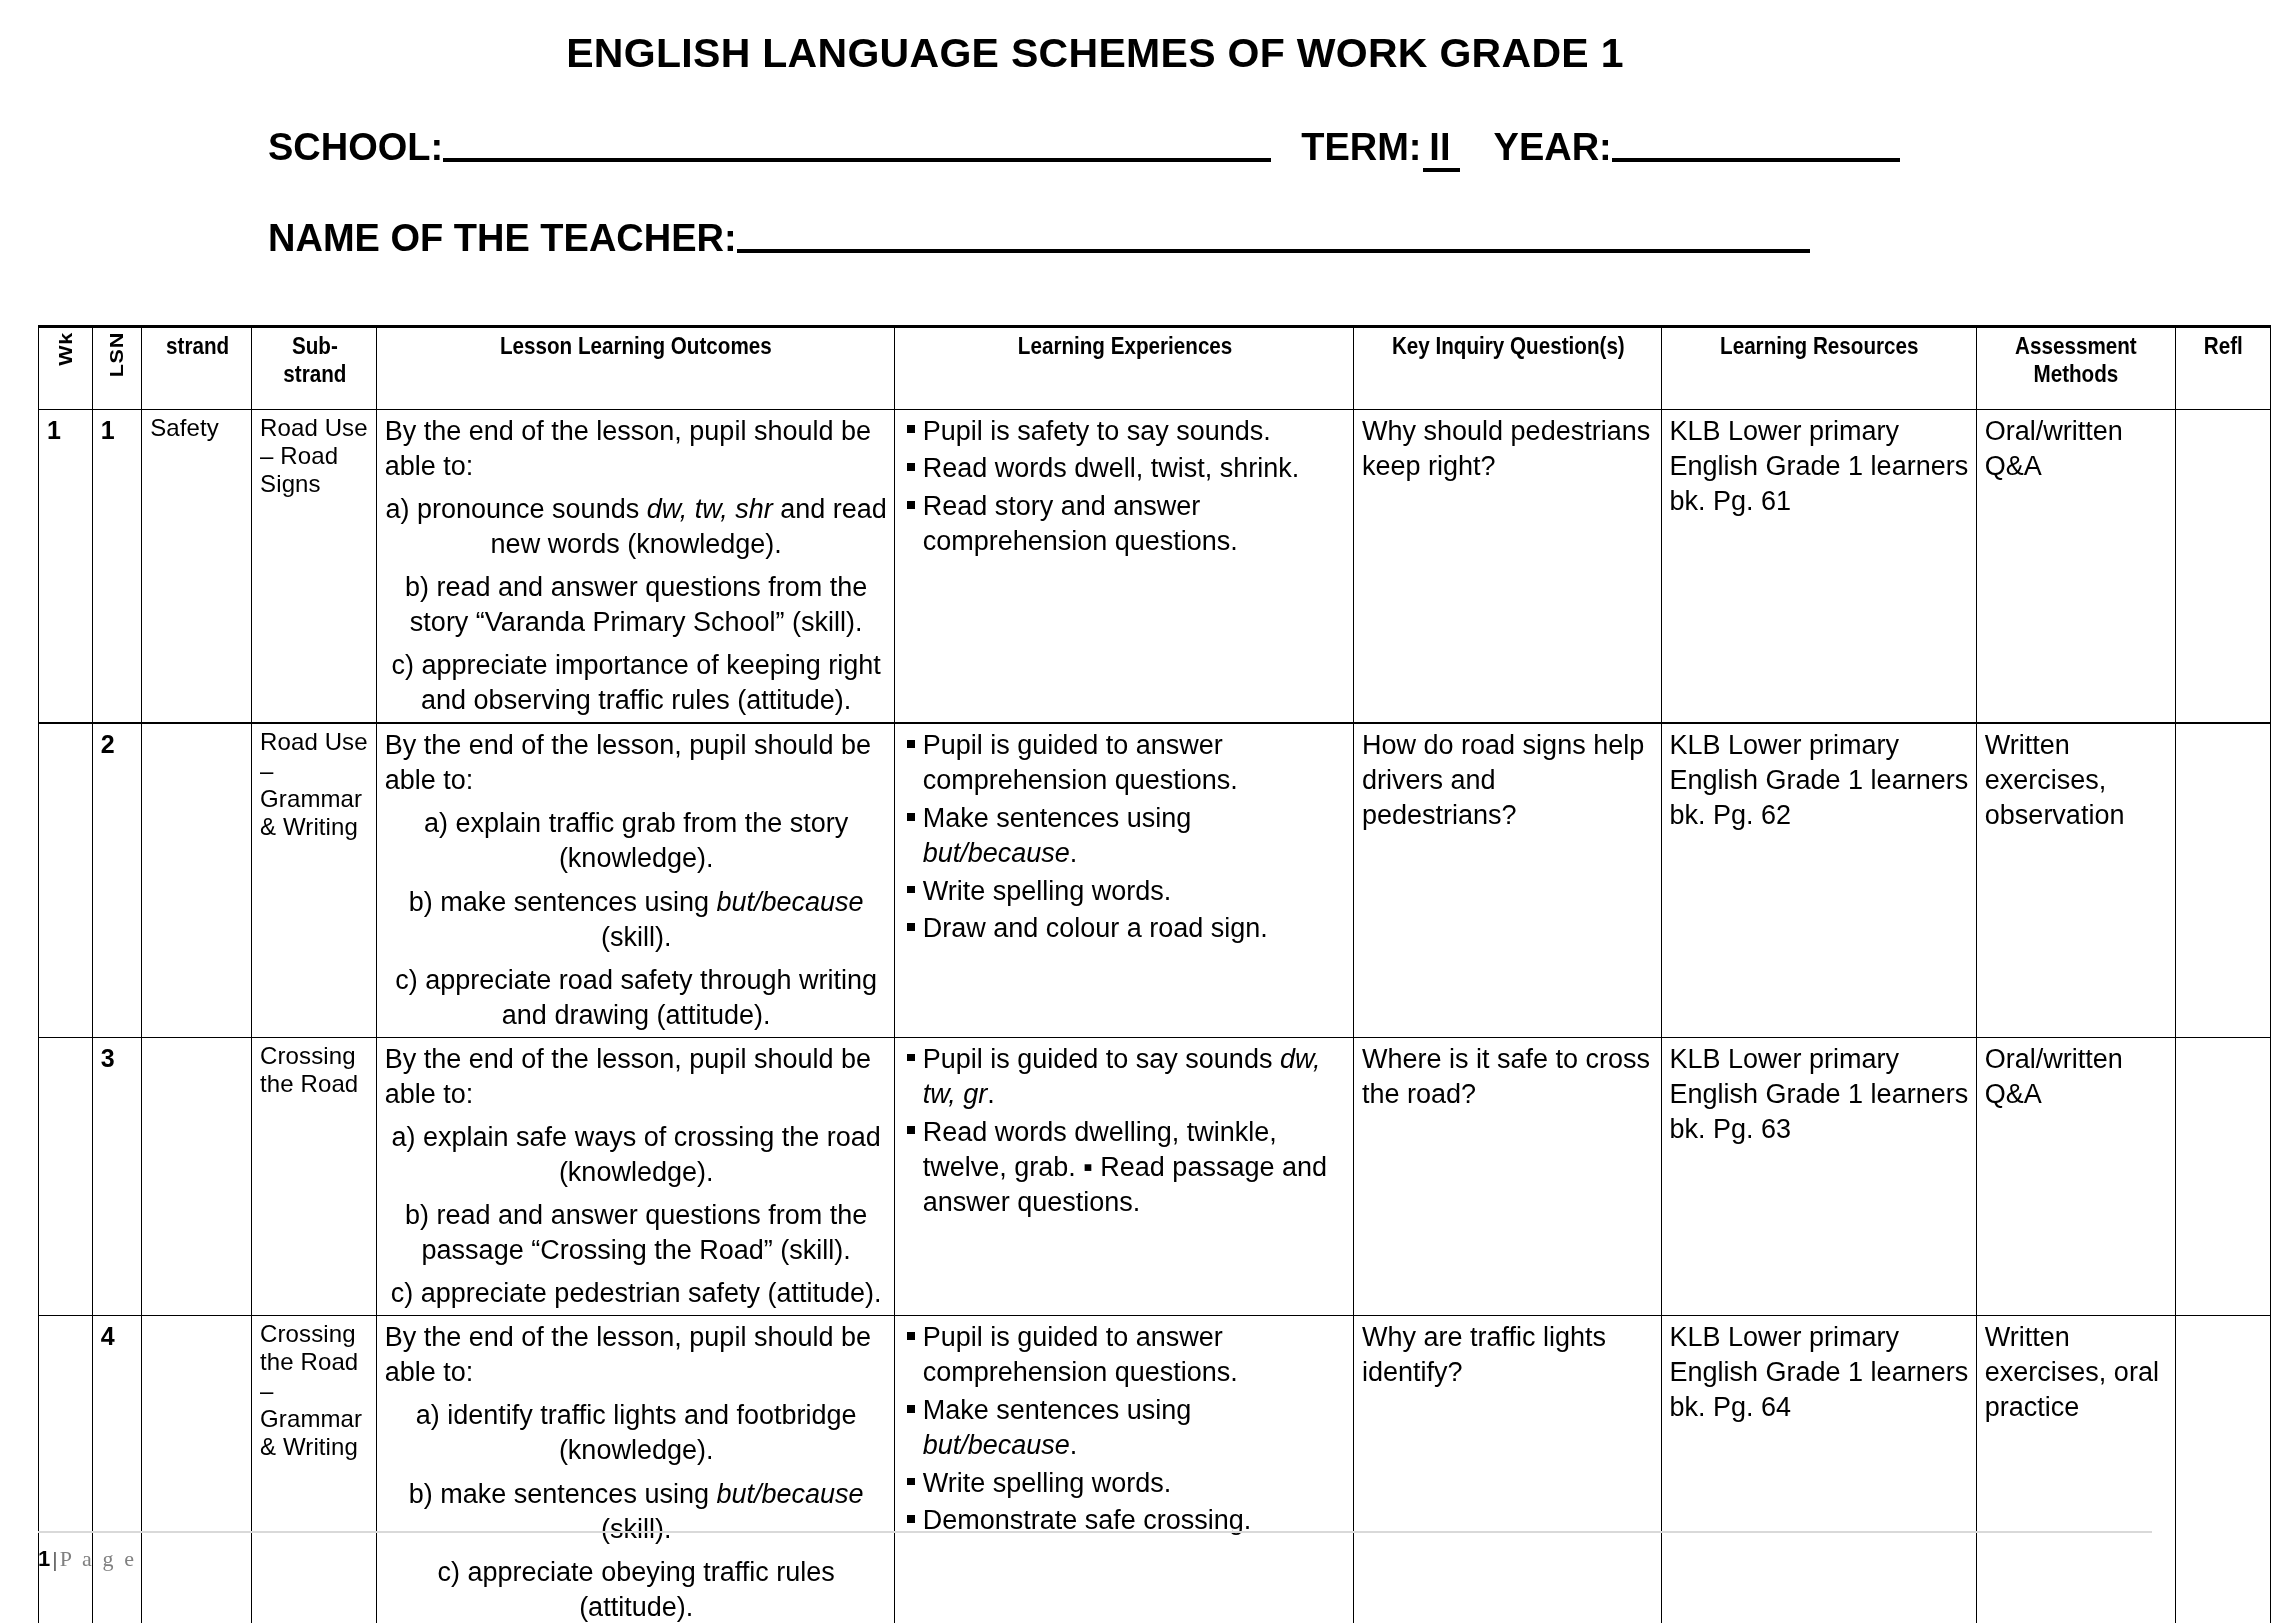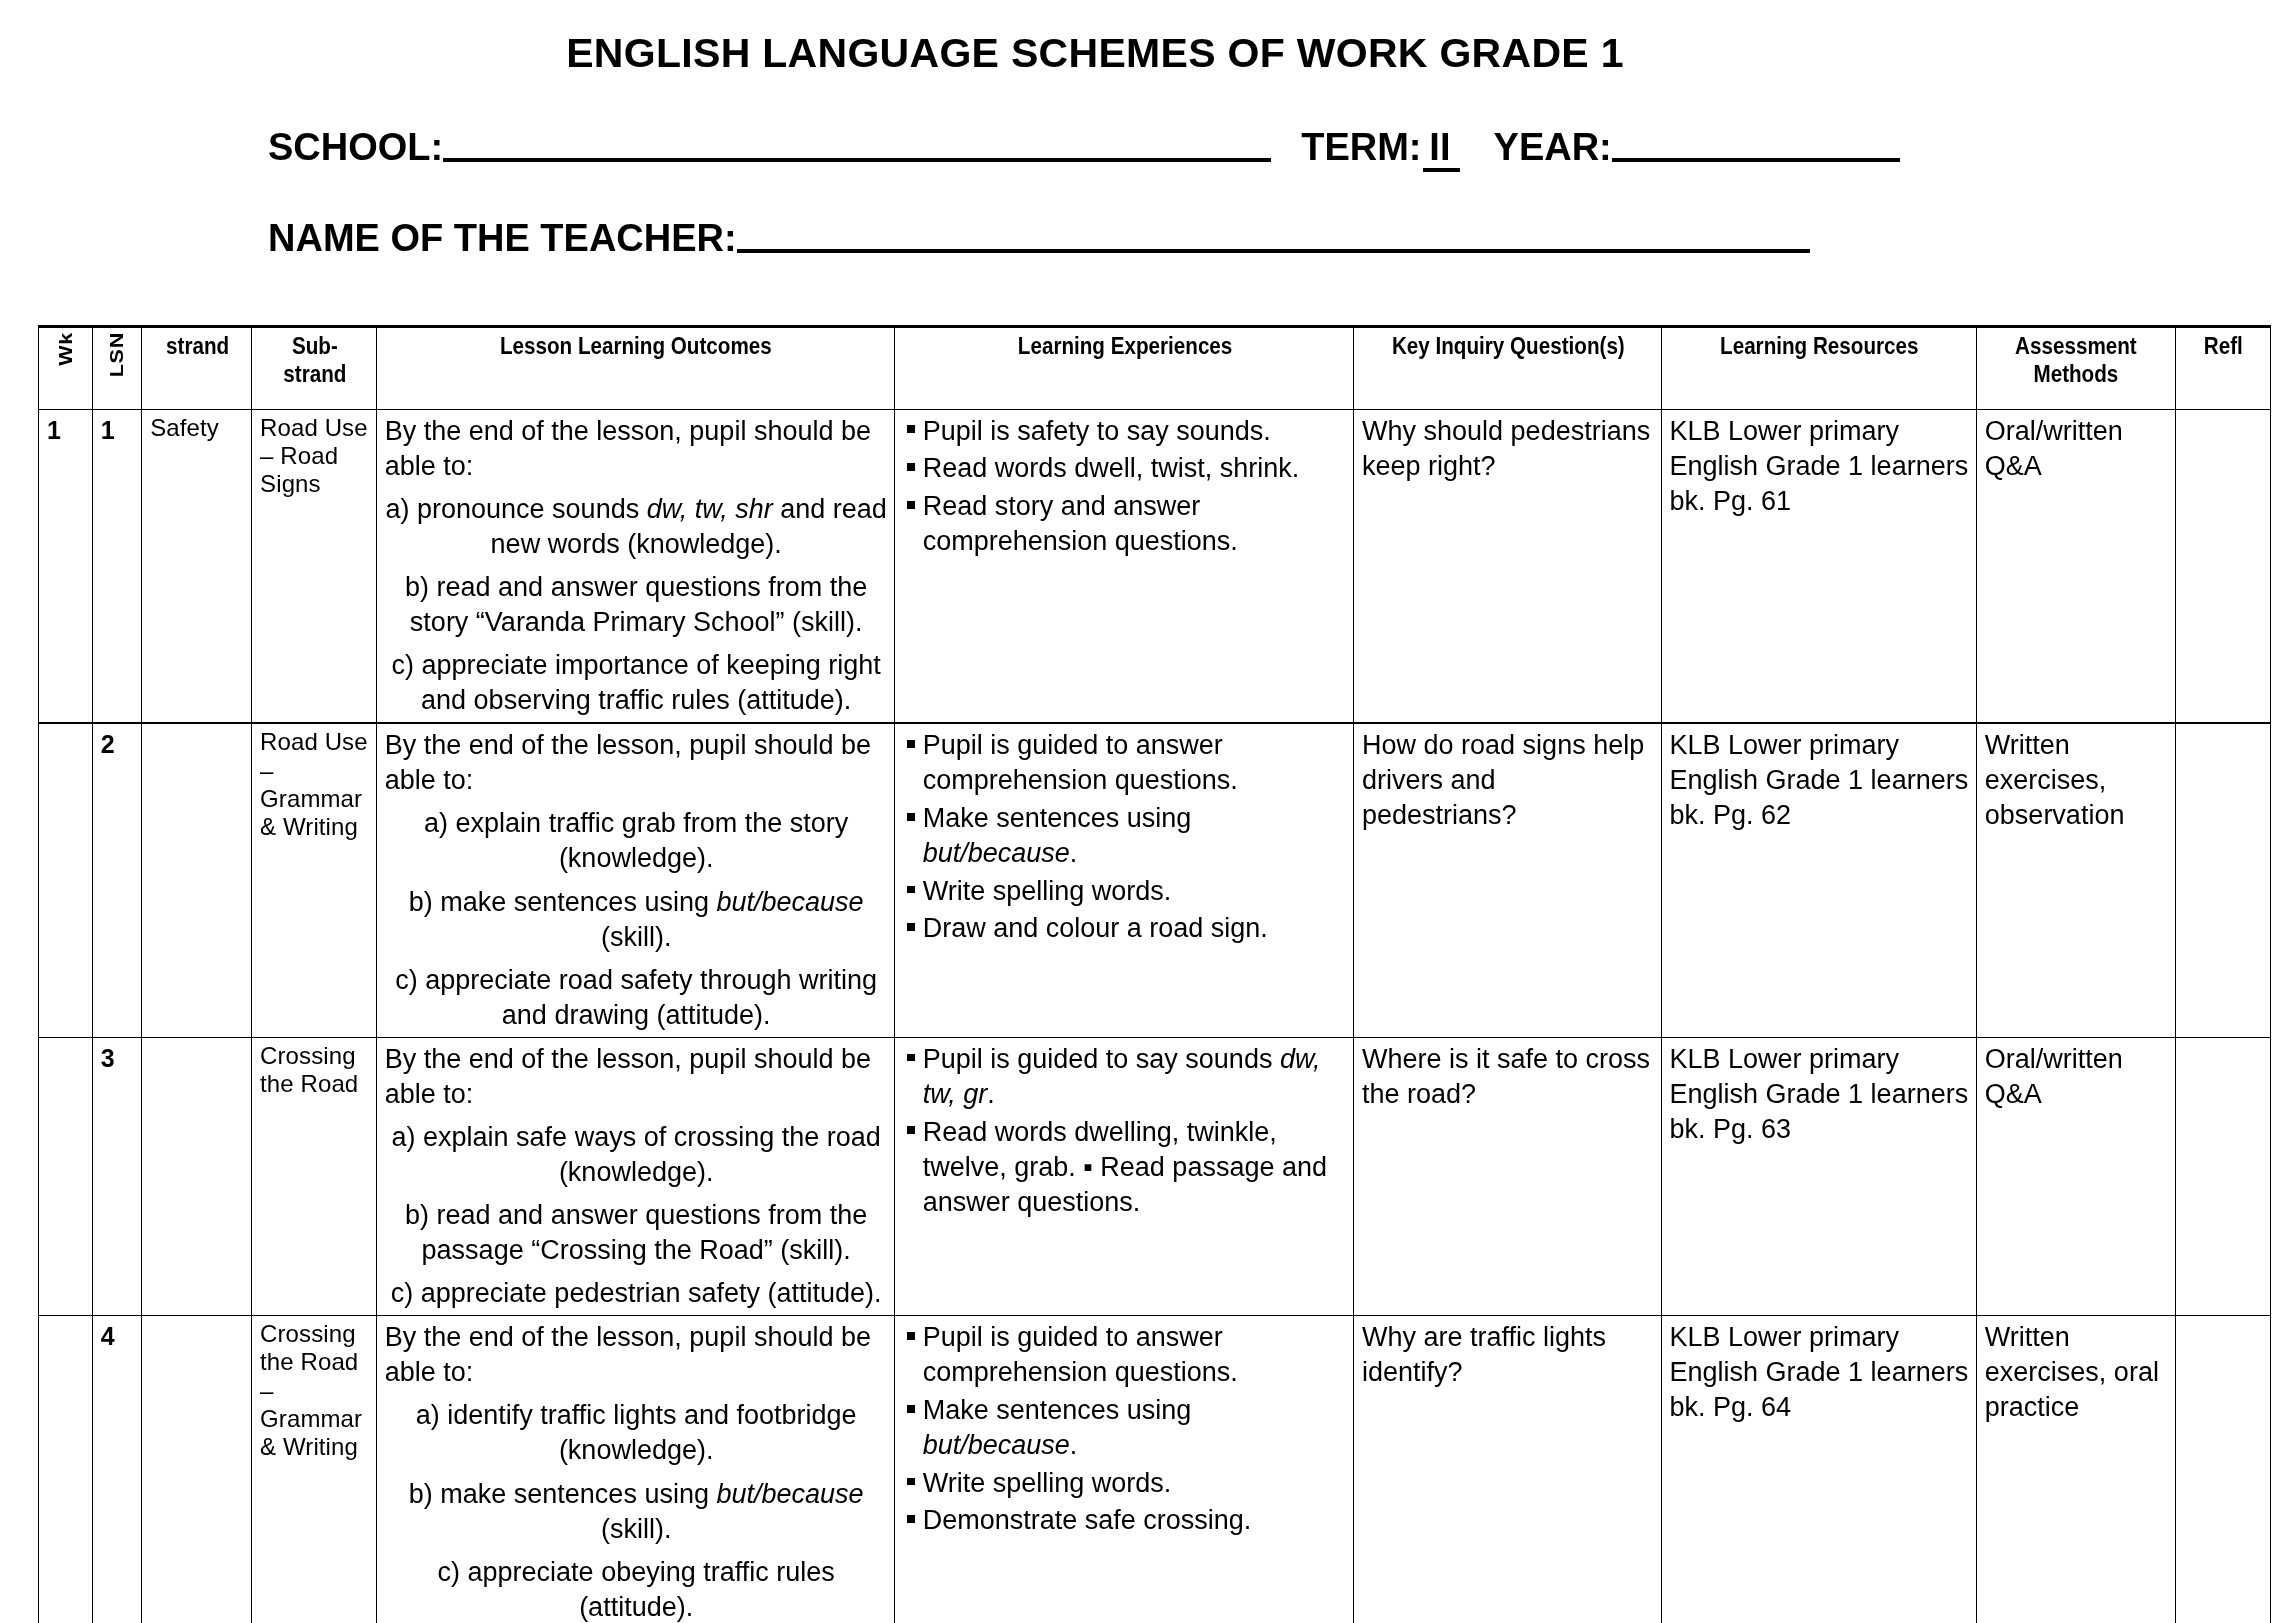--- a/index.html
+++ b/index.html
@@ -333,15 +333,19 @@
             </td>
             <td>Why are traffic lights identify?</td>
             <td>KLB Lower primary English Grade 1 learners bk. Pg. 64</td>
             <td>Written exercises, oral practice</td>
             <td></td>
           </tr>
         </tbody>
     </table>
   </div>
 
+  <div class="footer">
+    <div class="footer-rule"></div>
+    <div class="footer-text"><span class="pg">1</span><span class="bar">|</span><span>P a g e</span></div>
+  </div>
 
 </div>
 
 
 </body></html>

